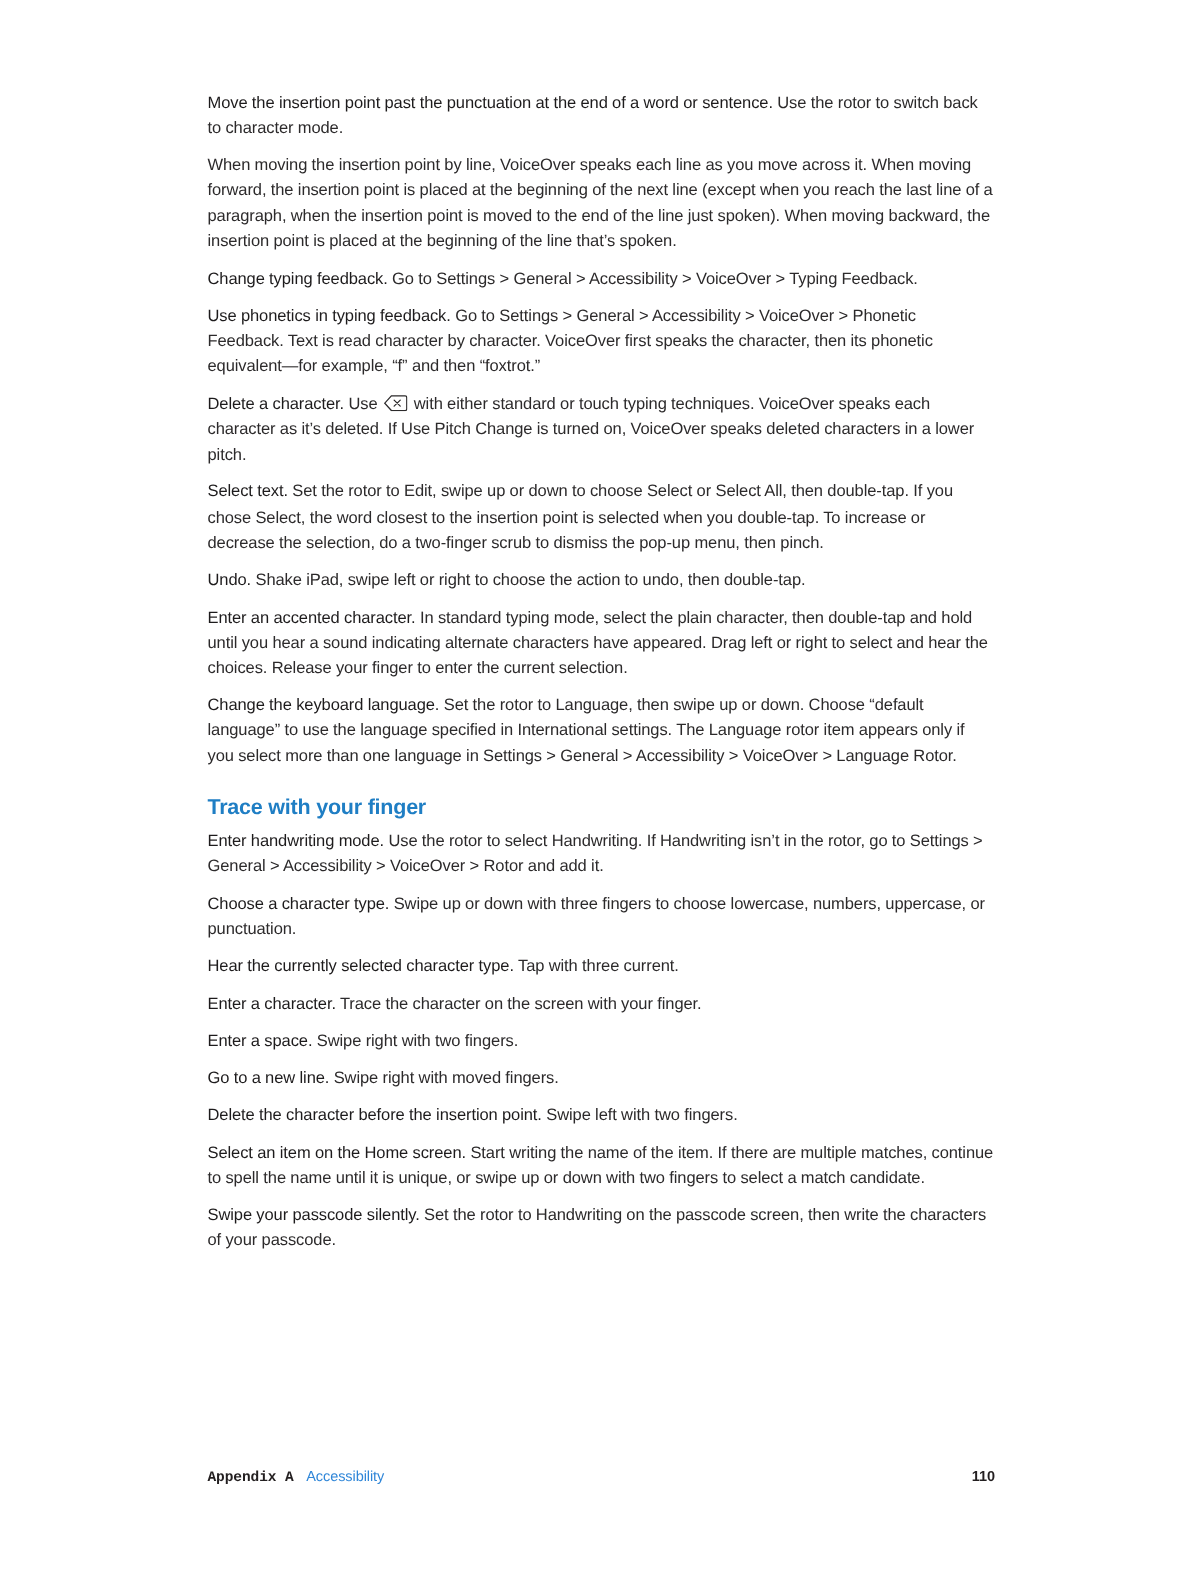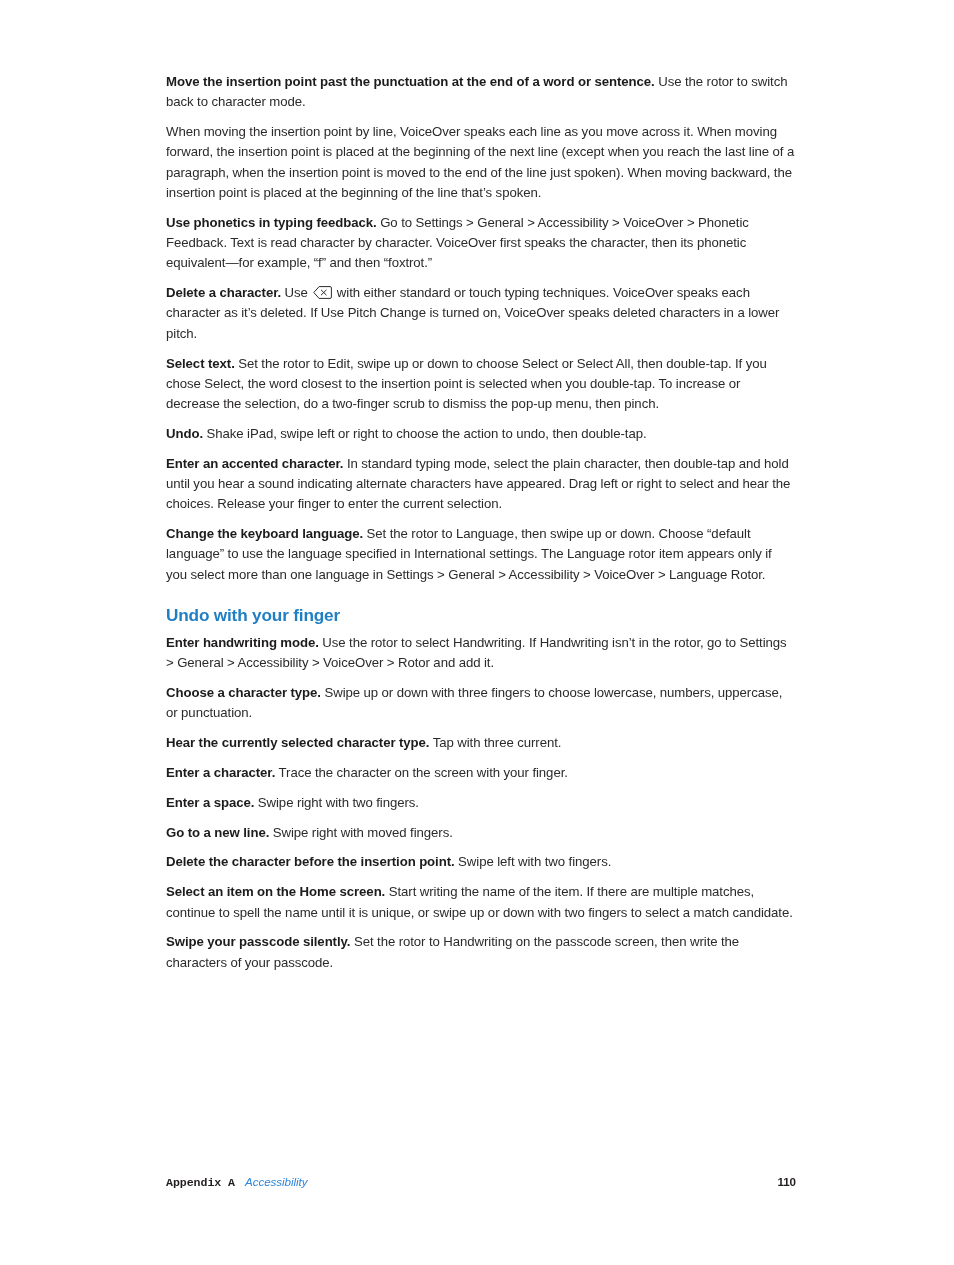--- a/index.html
+++ b/index.html
@@ -29,21 +29,21 @@
     line-height: 20.3px;
     color: #2c2a2b;
     margin: 0 0 9.5px 0;
     text-align: left;
     letter-spacing: -0.005em;
     word-spacing: -0.1px;
   }
   .para:last-child { margin-bottom: 0; }
 
   .lead {
-    font-weight: bold;
+    font-weight: normal;
     color: #1d1b1c;
   }
 
   
   .section-heading {
     font-size: 17.2px;
     line-height: 22px;
     font-weight: bold;
     color: #1f7ec4;
     margin: 19px 0 7px 0;
@@ -74,21 +74,20 @@
   #footer .appendix {
     font-weight: bold;
     color: #231f20;
     letter-spacing: -0.005em;
     font-family: Liberation Mono, monospace;
   }
   #footer .chapter {
     color: #2f86d8;
     margin-left: 10px;
     letter-spacing: -0.005em;
-    font-style: italic;
   }
   #footer .pageno {
     position: absolute;
     right: 0;
     top: 0;
     font-weight: bold;
     color: #231f20;
     letter-spacing: -0.005em;
   }
 </style>
@@ -98,20 +97,23 @@
 <div id="page">
 
   <p class="para">
     <span class="lead">Move the insertion point past the punctuation at the end of a word or sentence.</span><span> Use the rotor to switch back to character mode.</span>
   </p>
 
   <p class="para">
     <span>When moving the insertion point by line, VoiceOver speaks each line as you move across it. When moving forward, the insertion point is placed at the beginning of the next line (except when you reach the last line of a paragraph, when the insertion point is moved to the end of the line just spoken). When moving backward, the insertion point is placed at the beginning of the line that’s spoken.</span>
   </p>
 
+  <p class="para">
+    <span class="lead">Change typing feedback.</span><span> Go to Settings &gt; General &gt; Accessibility &gt; VoiceOver &gt; Typing Feedback.</span>
+  </p>
 
   <p class="para">
     <span class="lead">Use phonetics in typing feedback.</span><span> Go to Settings &gt; General &gt; Accessibility &gt; VoiceOver &gt; Phonetic Feedback. Text is read character by character. VoiceOver first speaks the character, then its phonetic equivalent—for example, “f” and then “foxtrot.”</span>
   </p>
 
   <p class="para">
     <span class="lead">Delete a character.</span><span> Use </span><span class="key-glyph"><svg width="19" height="13" viewBox="0 0 19 13" xmlns="http://www.w3.org/2000/svg">
           <path d="M6.1 0.6 L17.1 0.6 Q18.4 0.6 18.4 1.9 L18.4 11.1 Q18.4 12.4 17.1 12.4 L6.1 12.4 L0.8 6.5 Z" fill="none" stroke="#2c2a2b" stroke-width="1"></path>
           <path d="M8.3 4.1 L13.2 8.9 M13.2 4.1 L8.3 8.9" stroke="#2c2a2b" stroke-width="1" stroke-linecap="round"></path>
         </svg></span><span> with either standard or touch typing techniques. VoiceOver speaks each character as it’s deleted. If Use Pitch Change is turned on, VoiceOver speaks deleted characters in a lower pitch.</span>
@@ -127,21 +129,21 @@
   </p>
 
   <p class="para">
     <span class="lead">Enter an accented character.</span><span> In standard typing mode, select the plain character, then double-tap and hold until you hear a sound indicating alternate characters have appeared. Drag left or right to select and hear the choices. Release your finger to enter the current selection.</span>
   </p>
 
   <p class="para">
     <span class="lead">Change the keyboard language.</span><span> Set the rotor to Language, then swipe up or down. Choose “default language” to use the language specified in International settings. The Language rotor item appears only if you select more than one language in Settings &gt; General &gt; Accessibility &gt; VoiceOver &gt; Language Rotor.</span>
   </p>
 
-  <h2 class="section-heading">Undo with your finger</h2>
+  <h2 class="section-heading">Trace with your finger</h2>
 
   <p class="para">
     <span class="lead">Enter handwriting mode.</span><span> Use the rotor to select Handwriting. If Handwriting isn’t in the rotor, go to Settings &gt; General &gt; Accessibility &gt; VoiceOver &gt; Rotor and add it.</span>
   </p>
 
   <p class="para">
     <span class="lead">Choose a character type.</span><span> Swipe up or down with three fingers to choose lowercase, numbers, uppercase, or punctuation.</span>
   </p>
 
   <p class="para">

